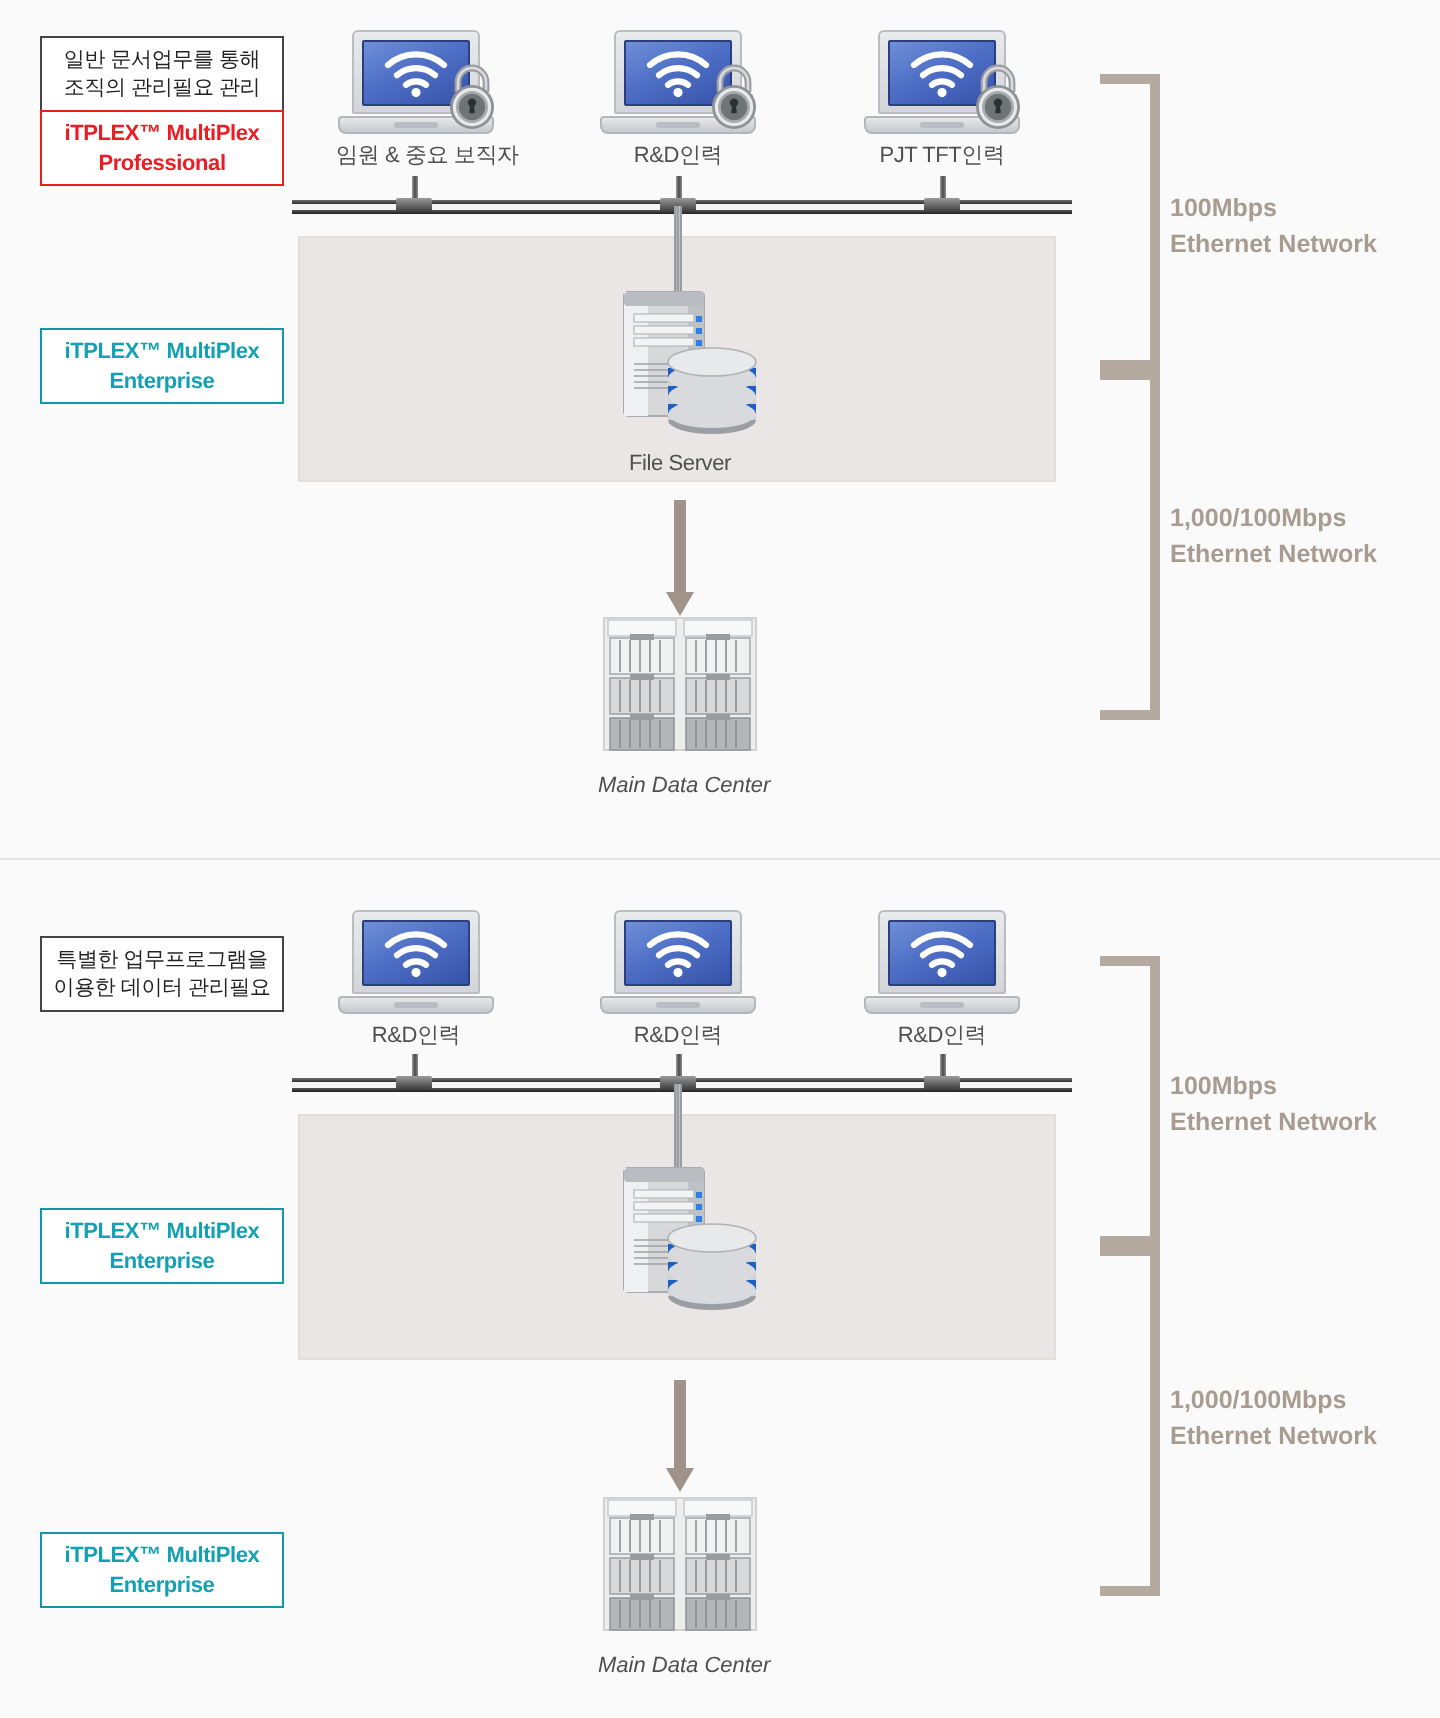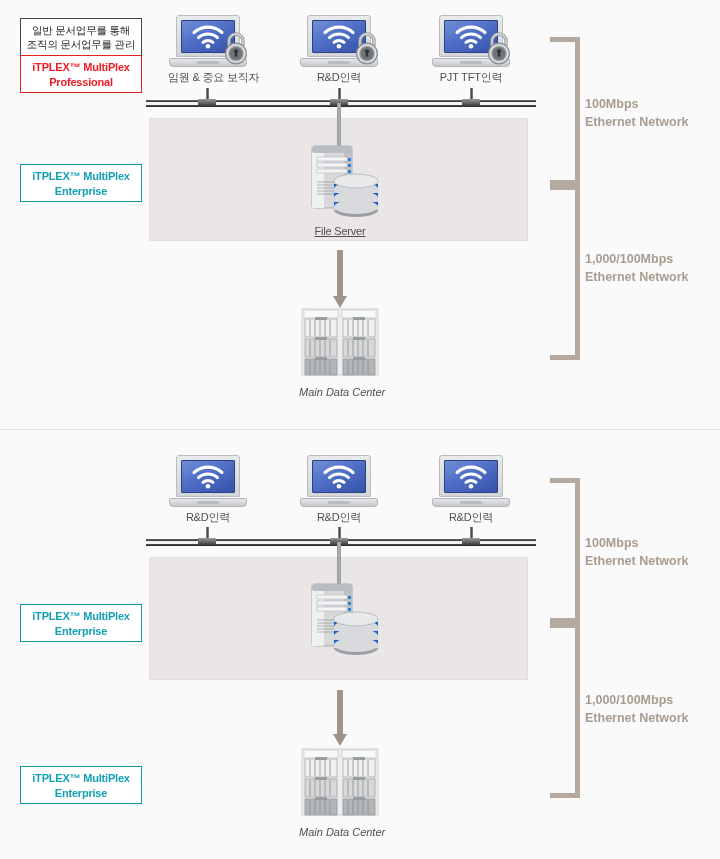--- a/index.html
+++ b/index.html
@@ -167,21 +167,21 @@
 </style>
 </head>
 <body>
 
 <div id="root">
 
   <div class="gray-panel" style="left:149px; top:118px; width:379px; height:123px;"></div>
 
   <div class="callout" style="left:20px; top:18px; width:122px; height:38px;">
     <span class="ln">일반 문서업무를 통해</span>
-    <span class="ln">조직의 문서업무를 관리</span>
+    <span class="ln">조직의 관리필요 관리</span>
   </div>
 
   <div class="callout red" style="left:20px; top:55px; width:122px; height:38px;">
     <span class="ln">iTPLEX™ MultiPlex</span>
     <span class="ln">Professional</span>
   </div>
 
   <div class="callout teal" style="left:20px; top:164px; width:122px; height:38px;">
     <span class="ln">iTPLEX™ MultiPlex</span>
     <span class="ln">Enterprise</span>
@@ -321,21 +321,21 @@
           <rect x="36" y="62" width="44" height="5" fill="#1d5fc4"></rect>
           <ellipse cx="58" cy="67" rx="22" ry="7" fill="#d8dade"></ellipse>
           <rect x="36" y="53" width="44" height="5" fill="#1d5fc4"></rect>
           <ellipse cx="58" cy="58" rx="22" ry="7" fill="#d8dade"></ellipse>
           <rect x="36" y="44" width="44" height="5" fill="#1d5fc4"></rect>
           <ellipse cx="58" cy="49" rx="22" ry="7" fill="#d8dade"></ellipse>
           <ellipse cx="58" cy="41" rx="22" ry="7" fill="#e7e9eb" stroke="#b0b3b7" stroke-width="0.8"></ellipse>
         </g>
       </g>
     </svg>
-    <div class="node-label" style="margin-top:1px;text-decoration:underline;">File Server</div>
+    <div class="node-label" style="margin-top:1px;">File Server</div>
   </div>
 
   <div class="arrow" style="left:333px; top:250px; height:58px;">
     <div class="shaft"></div>
       <div class="head"></div>
   </div>
 
   <div class="node" style="left:299px; top:305px; width:82px;">
     <svg class="datacenter" viewBox="0 0 82 74">
       <rect x="3" y="4" width="76" height="66" fill="#eceded" stroke="#cfd1d3" stroke-width="1"></rect>
@@ -410,20 +410,24 @@
   </div>
   <div class="bracket-label" style="left:585px; top:251px;">
     <span class="ln">1,000/100Mbps</span>
     <span class="ln">Ethernet Network</span>
   </div>
 
   <div class="divider" style="top:429px;"></div>
 
   <div class="gray-panel" style="left:149px; top:557px; width:379px; height:123px;"></div>
 
+  <div class="callout" style="left:20px; top:468px; width:122px; height:38px;">
+    <span class="ln">특별한 업무프로그램을</span>
+    <span class="ln">이용한  데이터 관리필요</span>
+  </div>
 
   <div class="callout teal" style="left:20px; top:604px; width:122px; height:38px;">
     <span class="ln">iTPLEX™ MultiPlex</span>
     <span class="ln">Enterprise</span>
   </div>
 
   <div class="callout teal" style="left:20px; top:766px; width:122px; height:38px;">
     <span class="ln">iTPLEX™ MultiPlex</span>
     <span class="ln">Enterprise</span>
   </div>

